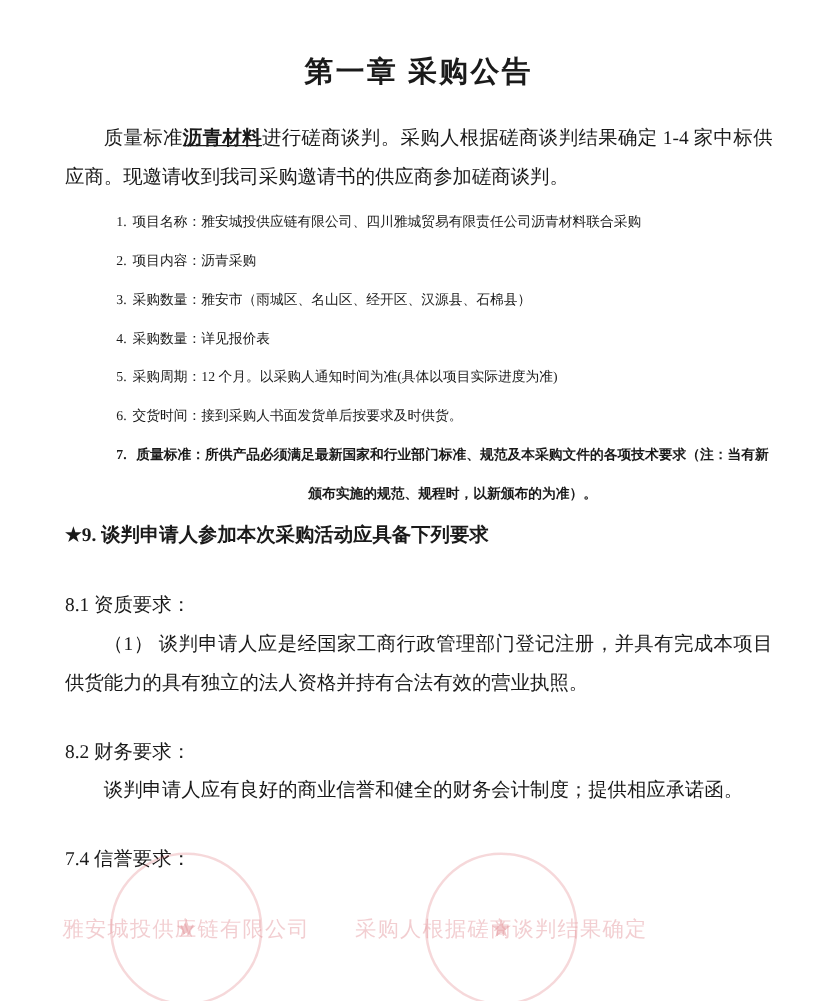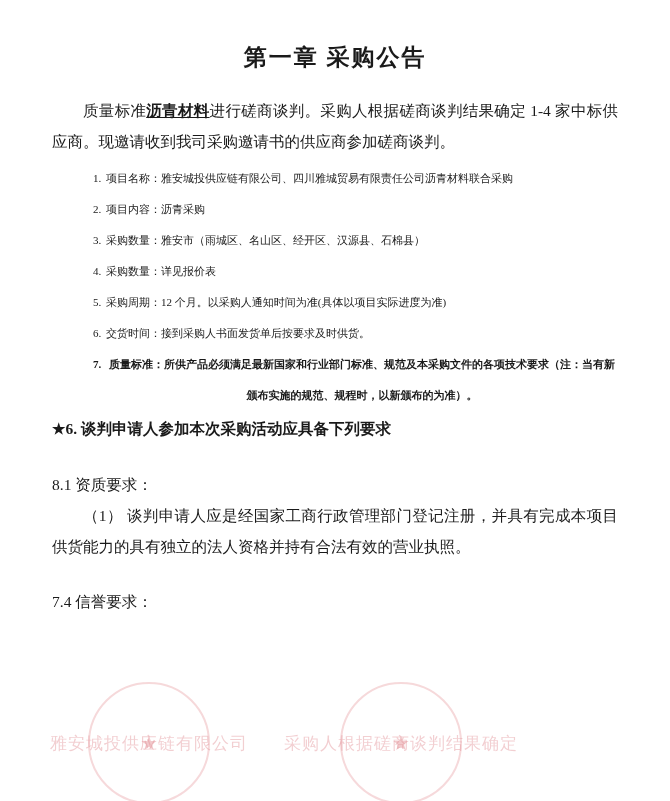--- a/index.html
+++ b/index.html
@@ -127,27 +127,31 @@
   <ol class="numlist">
     <li>项目名称：雅安城投供应链有限公司、四川雅城贸易有限责任公司沥青材料联合采购</li>
     <li>项目内容：沥青采购</li>
     <li>采购数量：雅安市（雨城区、名山区、经开区、汉源县、石棉县）</li>
     <li>采购数量：详见报价表</li>
     <li>采购周期：12 个月。以采购人通知时间为准(具体以项目实际进度为准)</li>
     <li>交货时间：接到采购人书面发货单后按要求及时供货。</li>
     <li class="bold-item">质量标准：所供产品必须满足最新国家和行业部门标准、规范及本采购文件的各项技术要求（注：当有新颁布实施的规范、规程时，以新颁布的为准）。</li>
   </ol>
 
-  <div class="star-line"><span class="star-glyph">★</span><span>6. 谈判申请人参加本次采购活动应具备下列要求</span></div>
+  <div class="star-line"><span class="star-glyph">★</span><span>9. 谈判申请人参加本次采购活动应具备下列要求</span></div>
 
   <div class="sub-block">
     <div class="sec-head">8.1 资质要求：</div>
     <div class="sec-body">（1） 谈判申请人应是经国家工商行政管理部门登记注册，并具有完成本项目供货能力的具有独立的法人资格并持有合法有效的营业执照。</div>
   </div>
 
+  <div class="sub-block">
+    <div class="sec-head">8.2 财务要求：</div>
+    <div class="sec-body">谈判申请人应有良好的商业信誉和健全的财务会计制度；提供相应承诺函。</div>
+  </div>
 
   <div class="sub-block">
     <div class="sec-head">7.4 信誉要求：</div>
   </div>
 
   <div class="seal seal1">
     <span class="seal-star">★</span>
     <span class="seal-inner">雅安城投供应链有限公司</span>
   </div>
   <div class="seal seal2">

